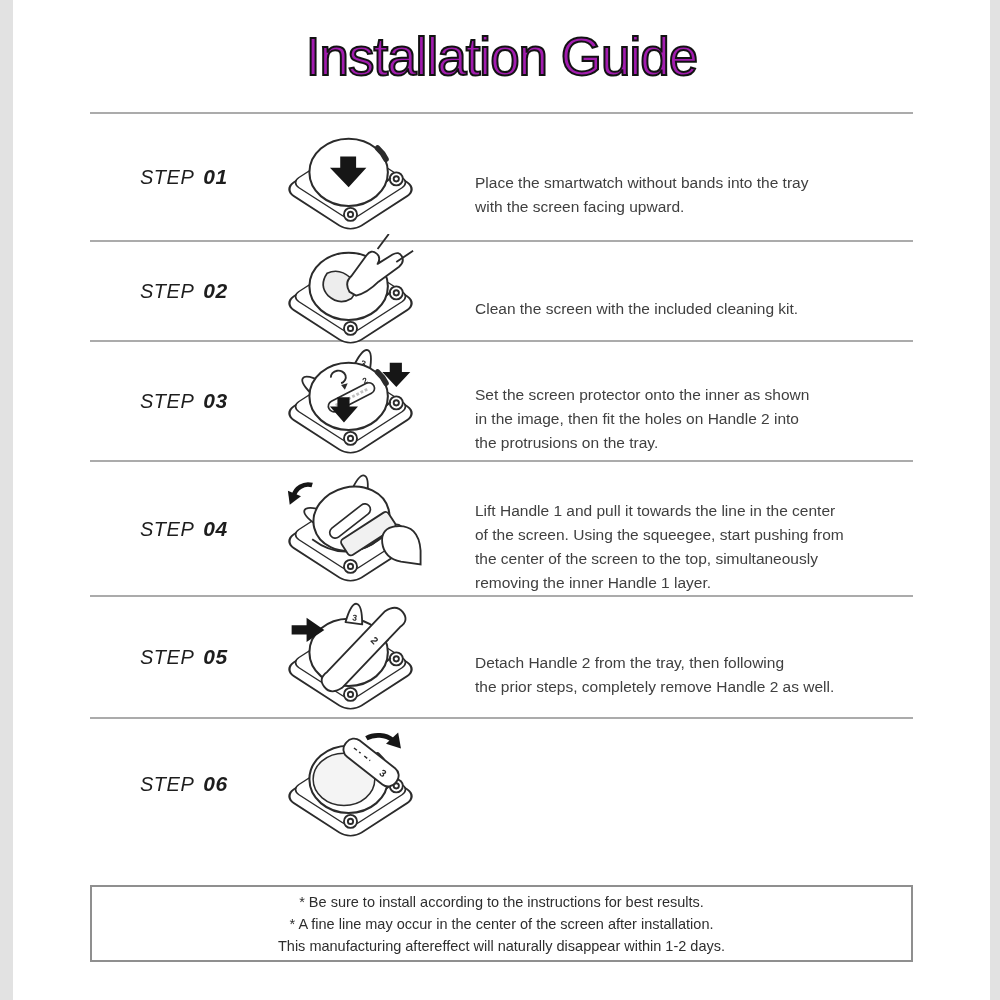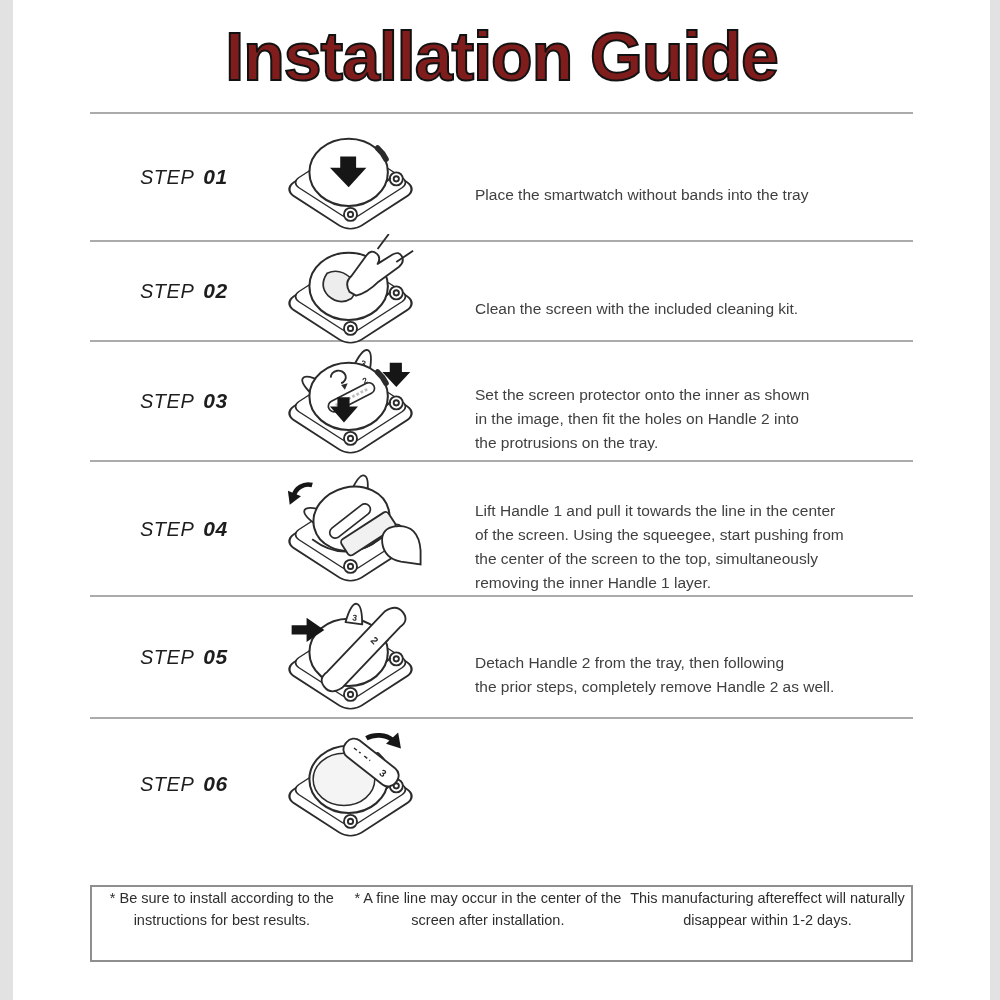--- a/index.html
+++ b/index.html
@@ -12,21 +12,21 @@
   }
   .page{
     position:absolute;left:13px;top:0;width:977px;height:1000px;
     background:#ffffff;overflow:hidden;
   }
   .content{margin:0 77px;}
   .title-wrap{
     height:112px;display:flex;align-items:center;justify-content:center;
   }
   .title{
-    font-size:68px;font-weight:bold;color:#7f1d1d;
+    font-size:53px;font-weight:normal;color:#a21caf;
     letter-spacing:-1px;
     -webkit-text-stroke:2px #121212;
     white-space:nowrap;
   }
   .step-row{
     display:flex;align-items:center;
     border-top:2px solid #ababab;
     padding-left:50px;box-sizing:border-box;
   }
   .step-row:last-of-type{border-bottom:2px solid #ababab;}
@@ -39,21 +39,21 @@
     width:150px;margin-right:50px;flex-shrink:0;
     display:flex;align-items:center;justify-content:center;
   }
   .step-art svg{display:block;width:143px;height:114px;}
   .step-text{
     flex:1;font-size:15.5px;line-height:24px;color:#404040;padding-right:4px;margin-top:36px;
   }
   .footer-box{
     margin-top:37px;height:77px;box-sizing:border-box;
     border:2px solid #8f8f8f;
-    display:flex;flex-direction:row;justify-content:center;
+    display:flex;flex-direction:column;justify-content:center;
     text-align:center;font-size:14.5px;line-height:22px;color:#2e2e2e;
   }
   svg text{fill:#2b2b2b;font-family:"Liberation Sans",sans-serif;font-weight:bold;}
 </style>
 </head>
 <body>
 
 <svg width="0" height="0" style="position:absolute" aria-hidden="true">
   <defs>
     <g id="tray-base">
@@ -88,20 +88,21 @@
       </div>
       <div class="step-art">
         <svg viewBox="0 0 150 122">
           <use href="#tray-base"></use>
             <use href="#watch-face"></use>
           <path d="M64,39 h17 v12 h11 L73,72 53,51 h11 z" fill="#161616"></path>
         </svg>
       </div>
       <div class="step-text">
         <div>Place the smartwatch without bands into the tray</div>
+        <div>with the screen facing upward.</div>
       </div>
     </div>
 
     <div class="step-row" style="height:100px">
       <div class="step-label">
         <span>STEP</span><span class="num">02</span>
       </div>
       <div class="step-art">
         <svg viewBox="0 0 150 122">
           <use href="#tray-base"></use>

